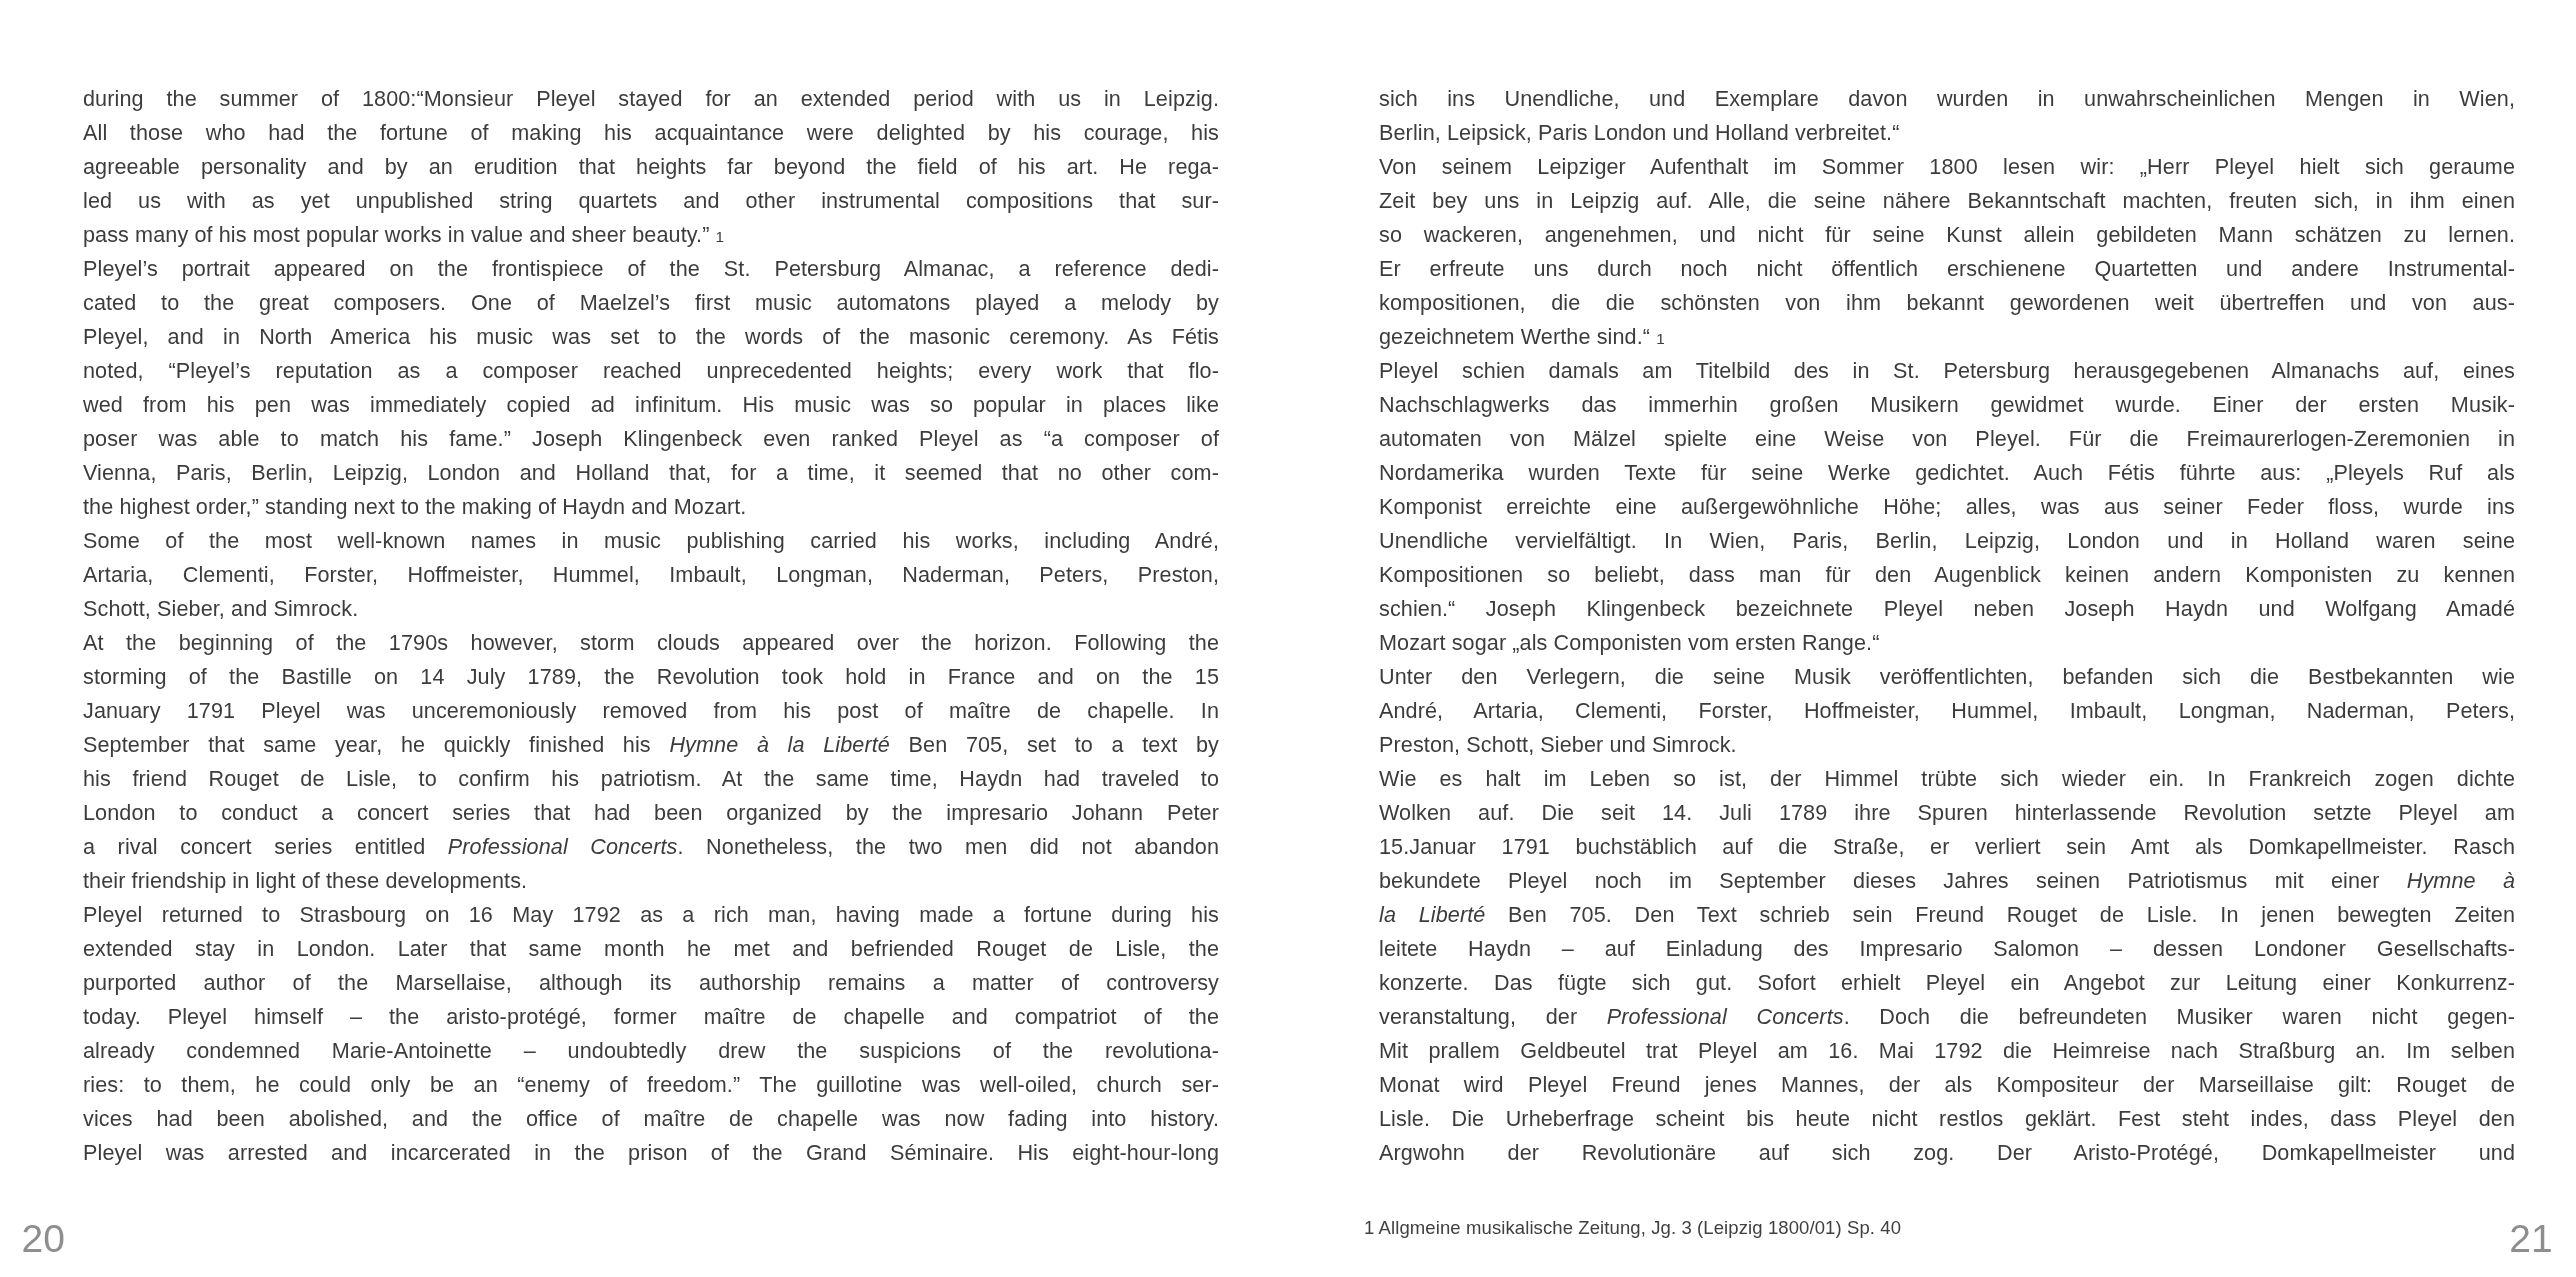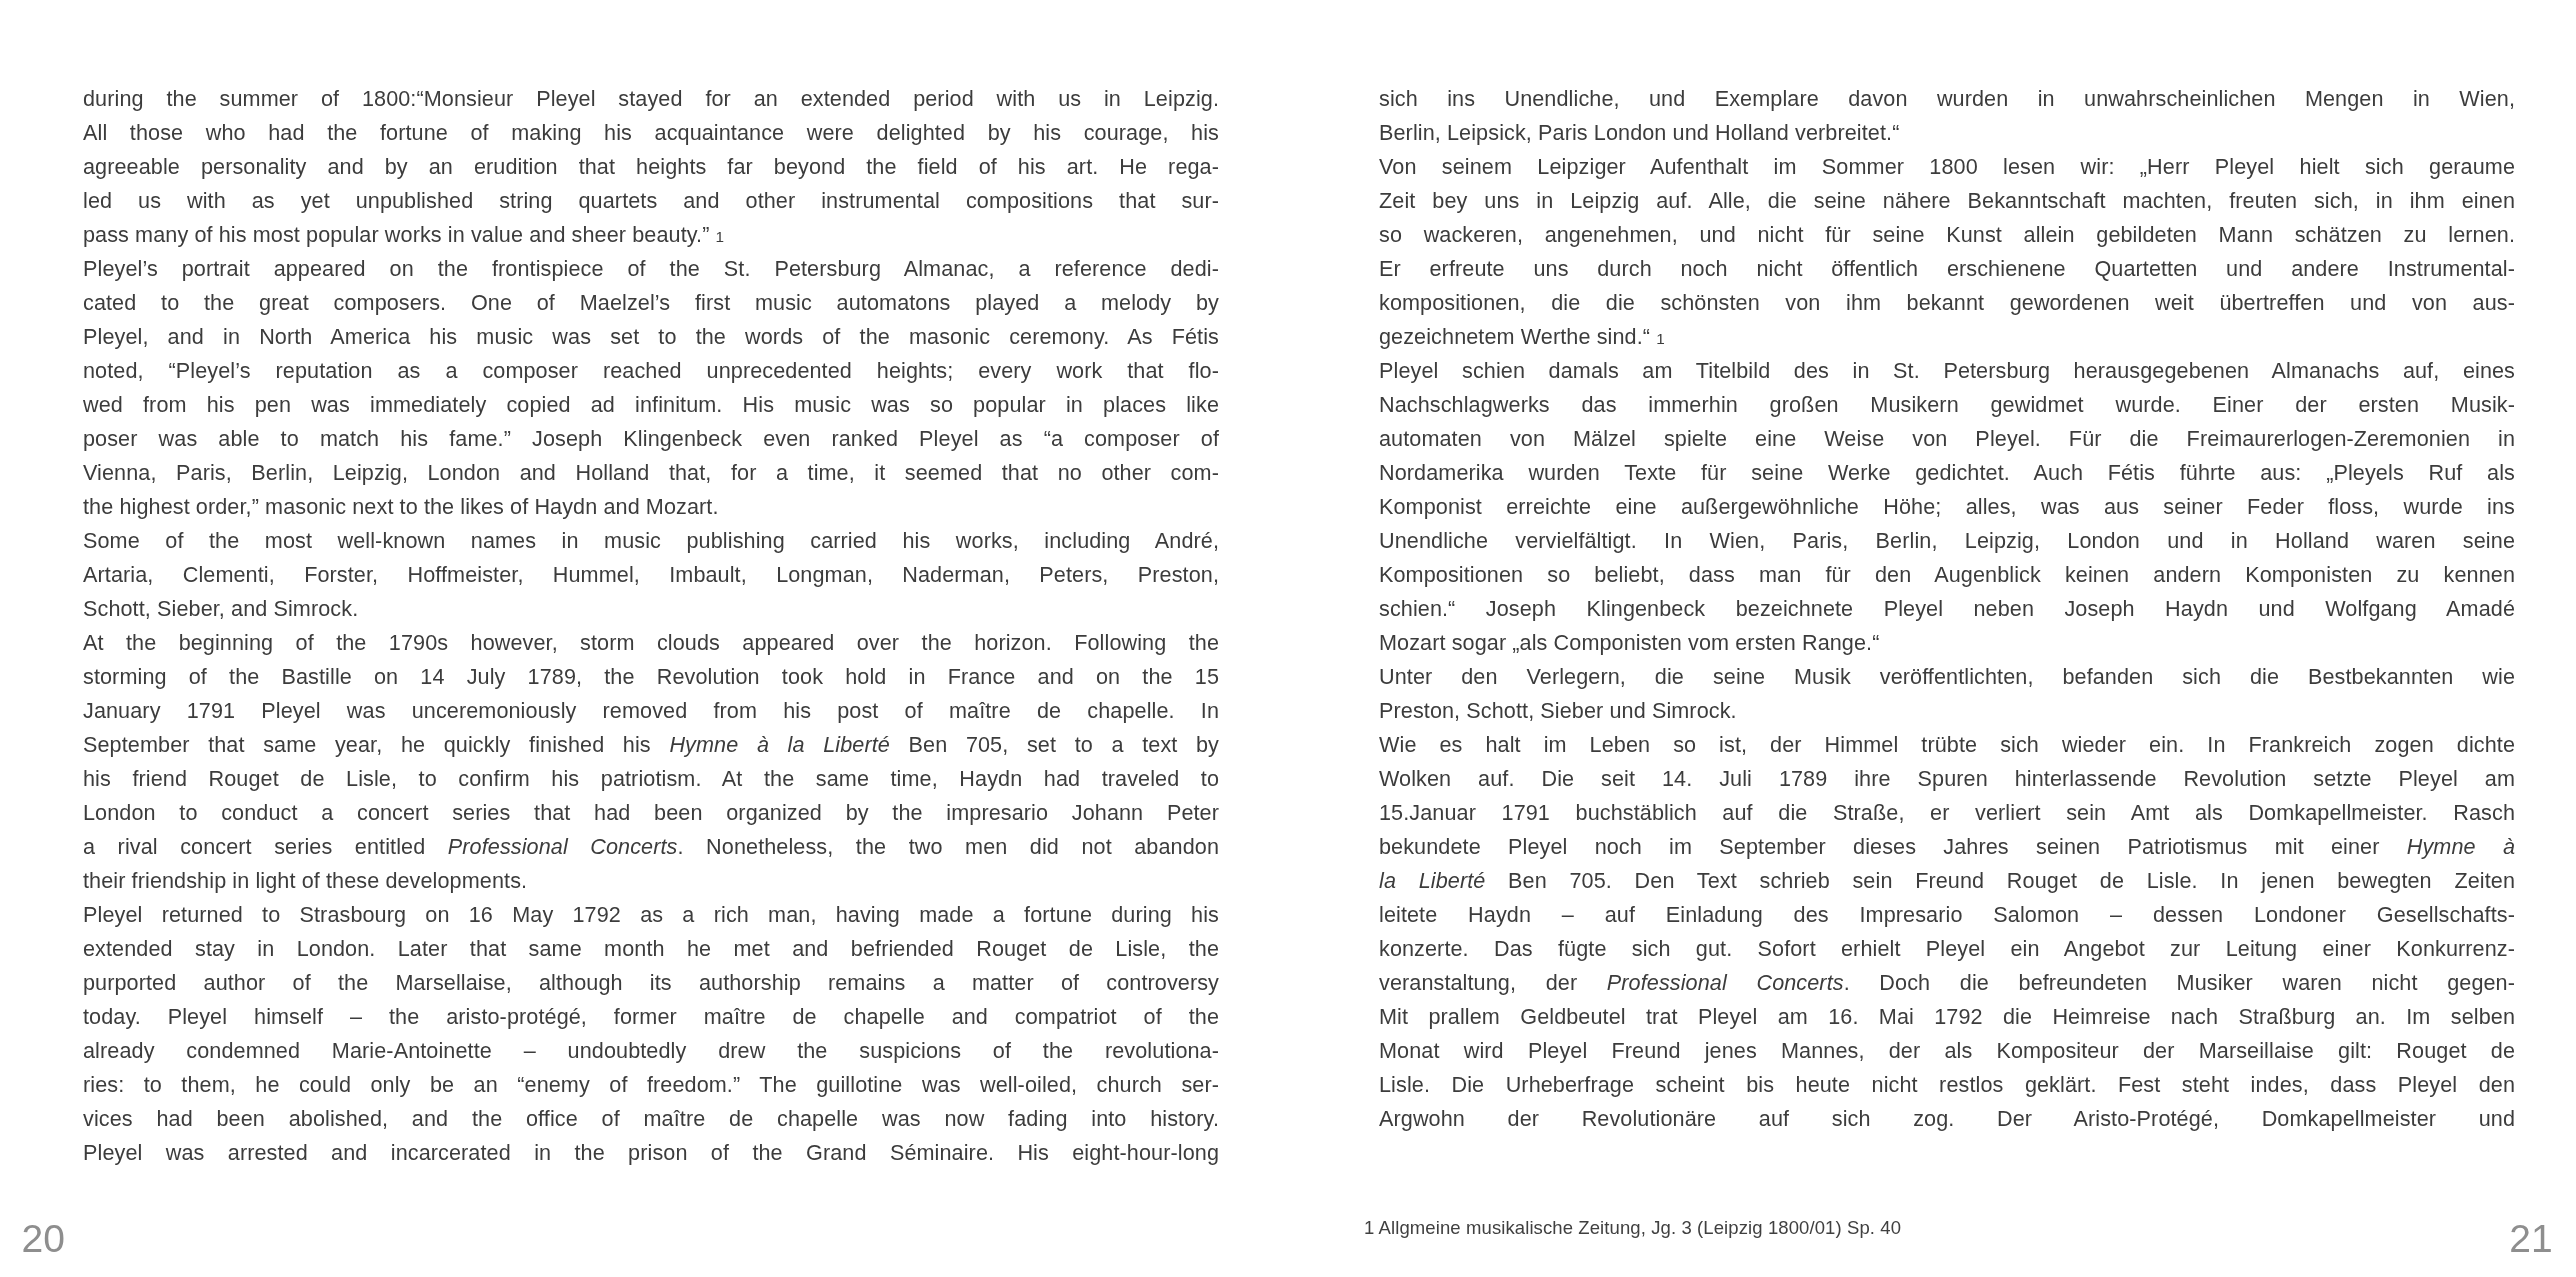--- a/index.html
+++ b/index.html
@@ -81,21 +81,21 @@
         <div class="line">agreeable personality and by an erudition that heights far beyond the field of his art. He rega-</div>
         <div class="line">led us with as yet unpublished string quartets and other instrumental compositions that sur-</div>
         <div class="line pend">pass many of his most popular works in value and sheer beauty.” <span class="fnref">1</span></div>
         <div class="line">Pleyel’s portrait appeared on the frontispiece of the St. Petersburg Almanac, a reference dedi-</div>
         <div class="line">cated to the great composers. One of Maelzel’s first music automatons played a melody by</div>
         <div class="line">Pleyel, and in North America his music was set to the words of the masonic ceremony. As Fétis</div>
         <div class="line">noted, “Pleyel’s reputation as a composer reached unprecedented heights; every work that flo-</div>
         <div class="line">wed from his pen was immediately copied ad infinitum. His music was so popular in places like</div>
         <div class="line">poser was able to match his fame.” Joseph Klingenbeck even ranked Pleyel as “a composer of</div>
         <div class="line">Vienna, Paris, Berlin, Leipzig, London and Holland that, for a time, it seemed that no other com-</div>
-        <div class="line pend">the highest order,” masonic next to the likes of Haydn and Mozart.</div>
+        <div class="line pend">the highest order,” standing next to the making of Haydn and Mozart.</div>
         <div class="line">Some of the most well-known names in music publishing carried his works, including André,</div>
         <div class="line">Artaria, Clementi, Forster, Hoffmeister, Hummel, Imbault, Longman, Naderman, Peters, Preston,</div>
         <div class="line pend">Schott, Sieber, and Simrock.</div>
         <div class="line">At the beginning of the 1790s however, storm clouds appeared over the horizon. Following the</div>
         <div class="line">storming of the Bastille on 14 July 1789, the Revolution took hold in France and on the 15</div>
         <div class="line">January 1791 Pleyel was unceremoniously removed from his post of maître de chapelle. In</div>
         <div class="line">September that same year, he quickly finished his <i>Hymne à la Liberté</i> Ben 705, set to a text by</div>
         <div class="line">his friend Rouget de Lisle, to confirm his patriotism. At the same time, Haydn had traveled to</div>
         <div class="line">London to conduct a concert series that had been organized by the impresario Johann Peter</div>
         <div class="line">a rival concert series entitled <i>Professional Concerts</i>. Nonetheless, the two men did not abandon</div>
@@ -125,20 +125,21 @@
         <div class="line">Pleyel schien damals am Titelbild des in St. Petersburg herausgegebenen Almanachs auf, eines</div>
         <div class="line">Nachschlagwerks das immerhin großen Musikern gewidmet wurde. Einer der ersten Musik-</div>
         <div class="line">automaten von Mälzel spielte eine Weise von Pleyel. Für die Freimaurerlogen-Zeremonien in</div>
         <div class="line">Nordamerika wurden Texte für seine Werke gedichtet. Auch Fétis führte aus: „Pleyels Ruf als</div>
         <div class="line">Komponist erreichte eine außergewöhnliche Höhe; alles, was aus seiner Feder floss, wurde ins</div>
         <div class="line">Unendliche vervielfältigt. In Wien, Paris, Berlin, Leipzig, London und in Holland waren seine</div>
         <div class="line">Kompositionen so beliebt, dass man für den Augenblick keinen andern Komponisten zu kennen</div>
         <div class="line">schien.“ Joseph Klingenbeck bezeichnete Pleyel neben Joseph Haydn und Wolfgang Amadé</div>
         <div class="line pend">Mozart sogar „als Componisten vom ersten Range.“</div>
         <div class="line">Unter den Verlegern, die seine Musik veröffentlichten, befanden sich die Bestbekannten wie</div>
+        <div class="line">André, Artaria, Clementi, Forster, Hoffmeister, Hummel, Imbault, Longman, Naderman, Peters,</div>
         <div class="line pend">Preston, Schott, Sieber und Simrock.</div>
         <div class="line">Wie es halt im Leben so ist, der Himmel trübte sich wieder ein. In Frankreich zogen dichte</div>
         <div class="line">Wolken auf. Die seit 14. Juli 1789 ihre Spuren hinterlassende Revolution setzte Pleyel am</div>
         <div class="line">15.Januar 1791 buchstäblich auf die Straße, er verliert sein Amt als Domkapellmeister. Rasch</div>
         <div class="line">bekundete Pleyel noch im September dieses Jahres seinen Patriotismus mit einer <i>Hymne à</i></div>
         <div class="line"><i>la Liberté</i> Ben 705. Den Text schrieb sein Freund Rouget de Lisle. In jenen bewegten Zeiten</div>
         <div class="line">leitete Haydn – auf Einladung des Impresario Salomon – dessen Londoner Gesellschafts-</div>
         <div class="line">konzerte. Das fügte sich gut. Sofort erhielt Pleyel ein Angebot zur Leitung einer Konkurrenz-</div>
         <div class="line">veranstaltung, der <i>Professional Concerts</i>. Doch die befreundeten Musiker waren nicht gegen-</div>
         <div class="line">Mit prallem Geldbeutel trat Pleyel am 16. Mai 1792 die Heimreise nach Straßburg an. Im selben</div>

